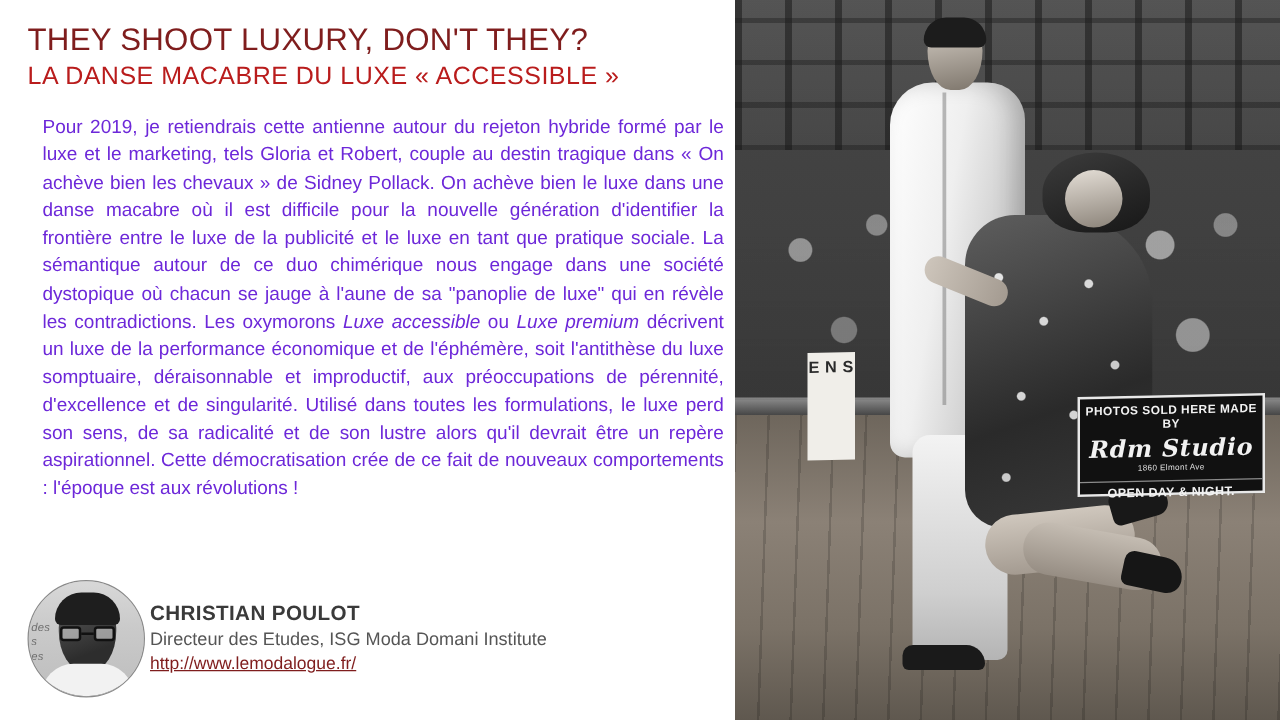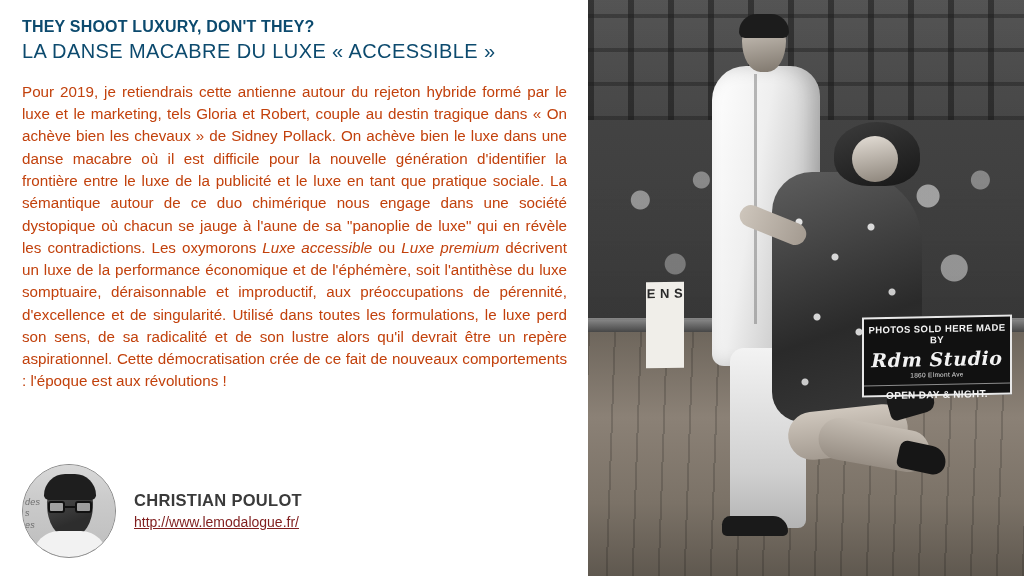--- a/index.html
+++ b/index.html
@@ -26,45 +26,45 @@
     position: absolute;
     left: 0;
     top: 0;
     width: 588px;
     height: 576px;
     box-sizing: border-box;
     padding: 18px 22px 10px 22px;
   }
 
   .title {
-    font-size: 16px;
-    font-weight: bold;
+    font-size: 25px;
+    font-weight: normal;
     letter-spacing: 0.2px;
-    color: #0c4a6e;
+    color: #7f1d1d;
     line-height: 1.12;
     margin: 0 0 4px 0;
     white-space: nowrap;
   }
   .subtitle {
     font-size: 20px;
     font-weight: normal;
-    color: #0c4a6e;
+    color: #b91c1c;
     letter-spacing: 0.4px;
     line-height: 1.15;
     margin: 0 0 18px 0;
     white-space: nowrap;
   }
 
   .body-text {
     font-size: 15.2px;
     line-height: 1.465;
-    color: #c2410c;
+    color: #6d28d9;
     text-align: justify;
     text-justify: inter-word;
-    margin: 0;
+    margin: 12px;
     width: 545px;
   }
   .body-text em {
     font-style: italic;
   }
 
   
   .author-block {
     position: absolute;
     left: 22px;
@@ -149,21 +149,21 @@
     top: 32px;
     font-size: 9px;
     color: #6e6e6e;
     font-style: italic;
     line-height: 1.25;
     letter-spacing: 0.2px;
     text-align: left;
   }
 
   .author-info {
-    margin-left: 18px;
+    margin-left: 4px;
   }
   .author-name {
     font-size: 16.5px;
     font-weight: bold;
     color: #3a3a3a;
     letter-spacing: 0.3px;
     margin: 0 0 3px 0;
   }
   .author-role {
     font-size: 14.5px;
@@ -490,20 +490,21 @@
         </div>
         <div class="avatar-body"></div>
         <div class="avatar-text">
           <div>des</div>
           <div>s</div>
           <div>es</div>
         </div>
       </div>
       <div class="author-info">
         <div class="author-name">CHRISTIAN POULOT</div>
+        <div class="author-role">Directeur des Etudes, ISG Moda Domani Institute</div>
         <a class="author-link" href="#">http://www.lemodalogue.fr/</a>
       </div>
     </div>
   </div>
 
   <div class="photo-col">
     <div class="photo"></div>
     <div class="rafters"></div>
     <div class="crowd"></div>
     <div class="stage-edge"></div>

